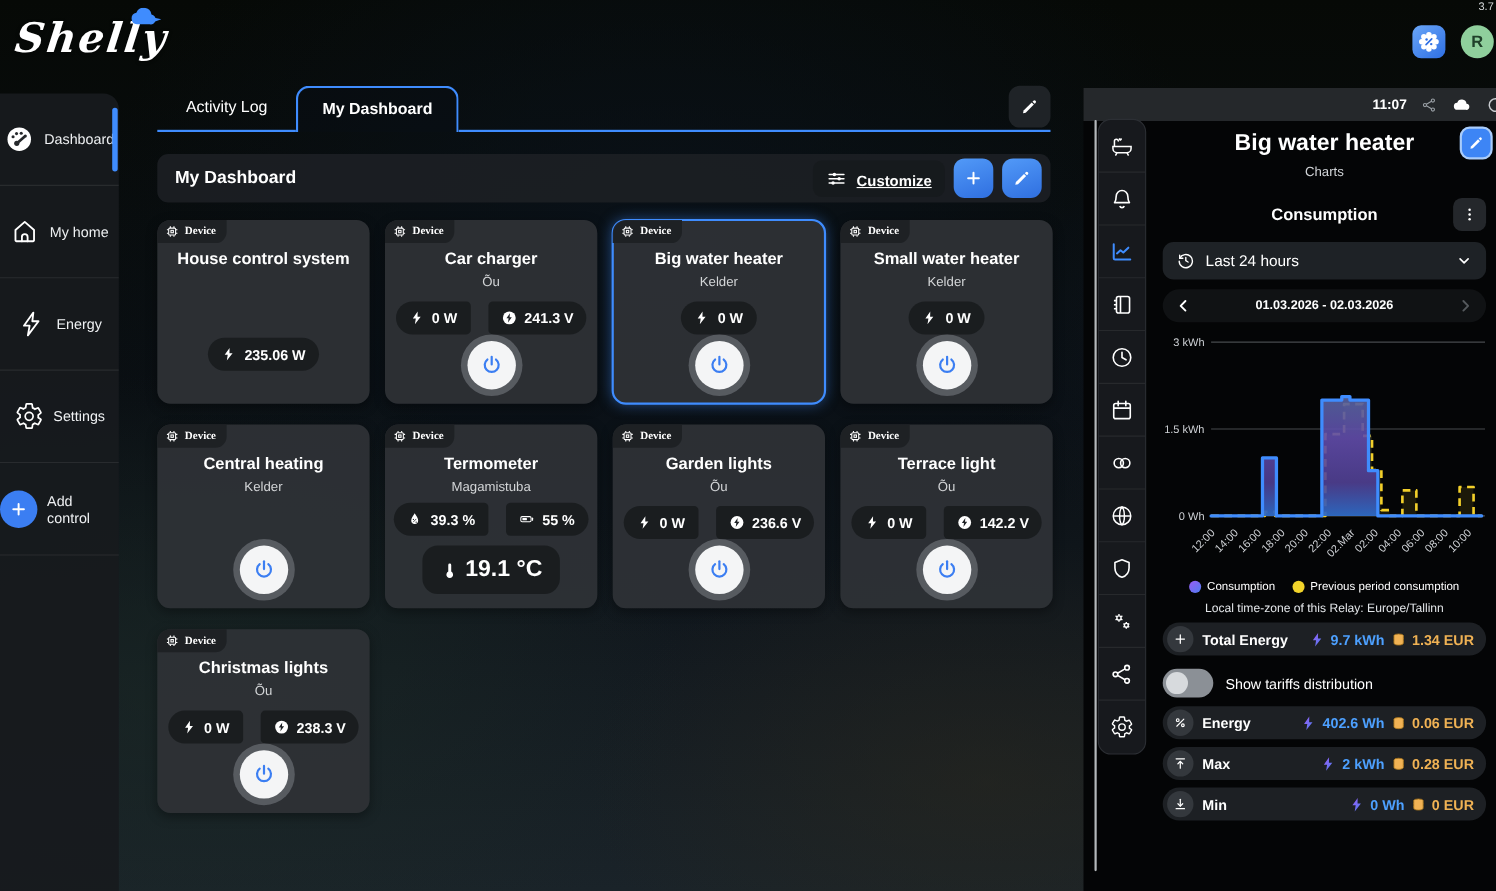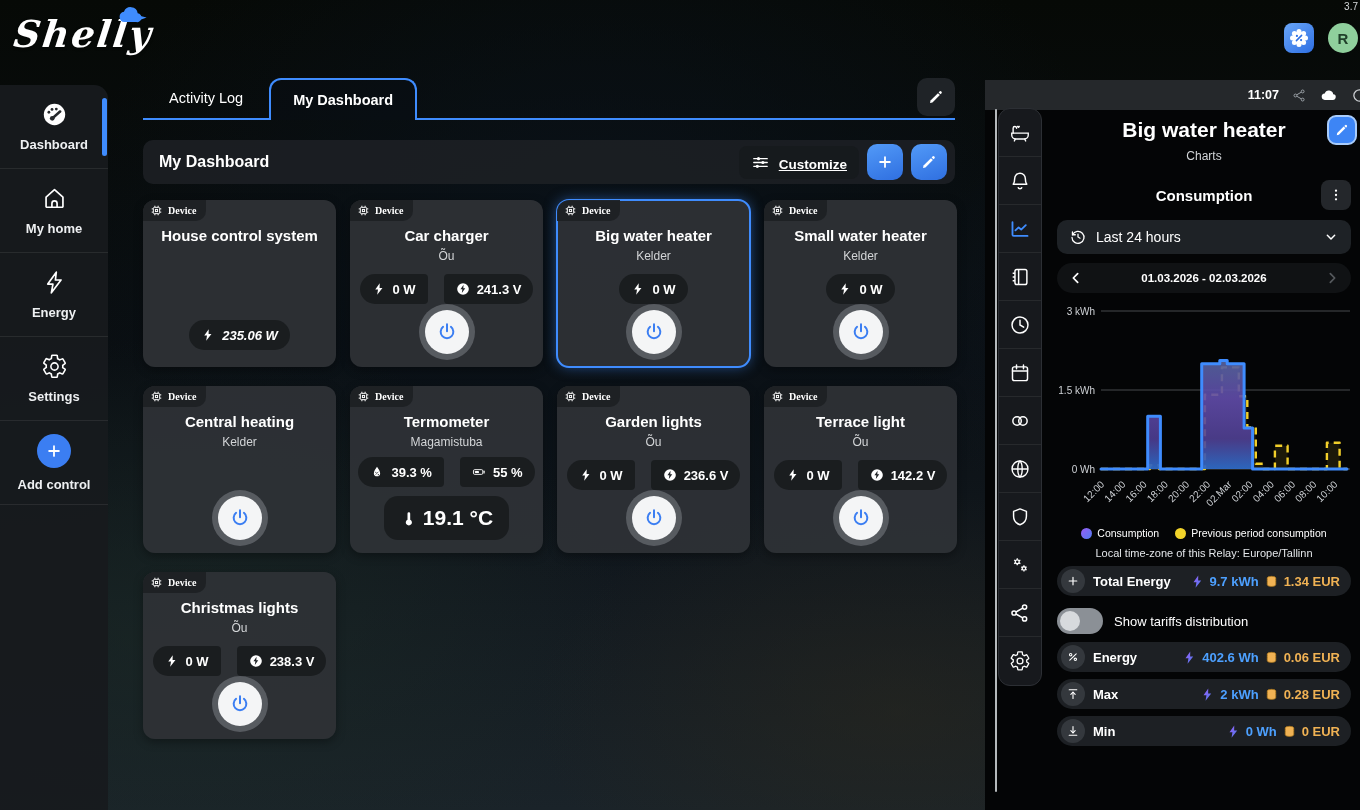--- a/index.html
+++ b/index.html
@@ -25,22 +25,22 @@
   .version { position:absolute; right:2px; top:1px; font-size:10px; color:#d5d8da; }
   .top-right { position:absolute; right:2px; top:23px; display:flex; align-items:center; gap:14px; }
   .promo-btn { width:30px; height:30px; border:none; border-radius:8px; cursor:pointer;
     background:linear-gradient(140deg,#6aa6f8,#2e6fe3); display:flex; align-items:center; justify-content:center; padding:3px; }
   .avatar { width:30px; height:30px; border-radius:50%; background:#8fcf9c; color:#20402a;
     display:flex; align-items:center; justify-content:center; font-size:15px; font-weight:700; cursor:pointer; }
 
   
   .sidebar { position:absolute; left:0; top:85px; bottom:0; width:108px;
     background:rgba(23,26,29,.95); border-top-right-radius:14px; display:flex; flex-direction:column; }
-  .sb-item { position:relative; height:84px; display:flex; flex-direction:column; align-items:center;
-    justify-content:center; gap:9px; border-bottom:1px solid rgba(255,255,255,.08); cursor:pointer;font-weight:bold; }
+  .sb-item { position:relative; height:84px; display:flex; flex-direction:row; align-items:center;
+    justify-content:center; gap:9px; border-bottom:1px solid rgba(255,255,255,.08); cursor:pointer; }
   .sb-ic { width:27px; height:27px; color:#fff; }
   .sb-label { font-size:13px; color:#eef0f2; }
   .active-bar { position:absolute; right:1px; top:13px; width:5px; height:58px; border-radius:4px; background:#3f8cfe; }
   .add-circle { width:34px; height:34px; border-radius:50%; background:#3b7ef2; color:#fff;
     display:flex; align-items:center; justify-content:center; padding:8px; }
 
   
   .main { position:absolute; left:143px; top:78px; width:812px; }
   .tabs { display:flex; height:42px; align-items:stretch; }
   .tab { display:flex; align-items:center; padding:0 26px; font-size:14.5px; color:#fff;
@@ -69,21 +69,21 @@
     box-shadow:0 3px 10px rgba(0,0,0,.35); cursor:pointer; }
   .card.selected { outline:2px solid #3f8cfe; outline-offset:-1px; box-shadow:0 0 13px rgba(63,140,254,.5); }
   .badge { position:absolute; left:0; top:0; display:flex; align-items:center; gap:5px;
     background:rgba(30,33,36,.95); border-radius:12px 0 10px 0; padding:4px 10px 4px 7px;
     font-size:10px; font-weight:700; color:#fff;font-family:Liberation Serif, serif; }
   .badge .ic { width:13px; height:13px; }
   .card-title { font-size:15px; font-weight:700; color:#fff; }
   .card-sub { margin-top:5px; font-size:12px; color:#d3d5d7; }
   .pills { margin-top:11px; display:flex; gap:16px; }
   .card:has(.temp-pill) .pills { margin-top:auto; }
-  .pills.pills-bottom { margin-top:auto; margin-bottom:17px;font-style:italic; }
+  .pills.pills-bottom { margin-top:auto; margin-bottom:30px; }
   .pill { background:rgba(25,28,31,.95); height:30px; padding:0 12px; display:flex; align-items:center;
     gap:7px; border-radius:4px; font-size:13px; font-weight:700; color:#fff; }
   .pill:first-child { border-radius:15px 4px 4px 15px; }
   .pill:last-child { border-radius:4px 15px 15px 4px;justify-content:center; }
   .pill:only-child { border-radius:15px; }
   .pill .ic { width:14px; height:14px; color:#fff; }
   .temp-pill { margin-top:9px; margin-bottom:13px; background:rgba(25,28,31,.95); border-radius:14px;
     padding:0 16px; height:44px; display:flex; align-items:center; gap:6px; font-size:21px; font-weight:700; color:#fff; }
   .temp-pill .ic { width:17px; height:17px; color:#fff; }
   .power-ring { margin-top:auto; margin-bottom:7px; width:56px; height:56px; border-radius:50%;

